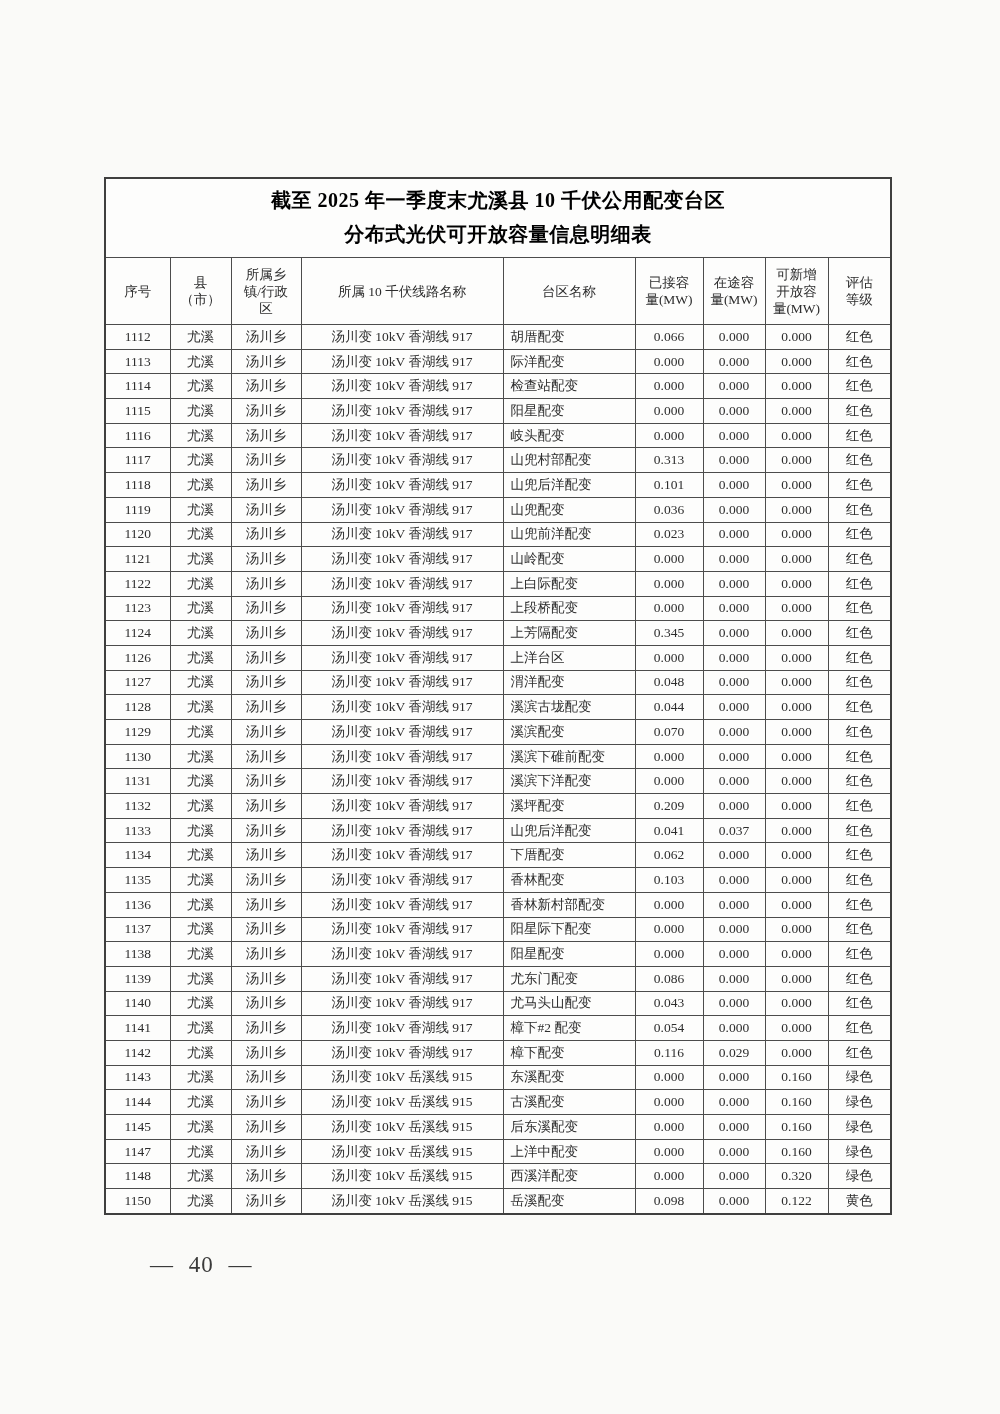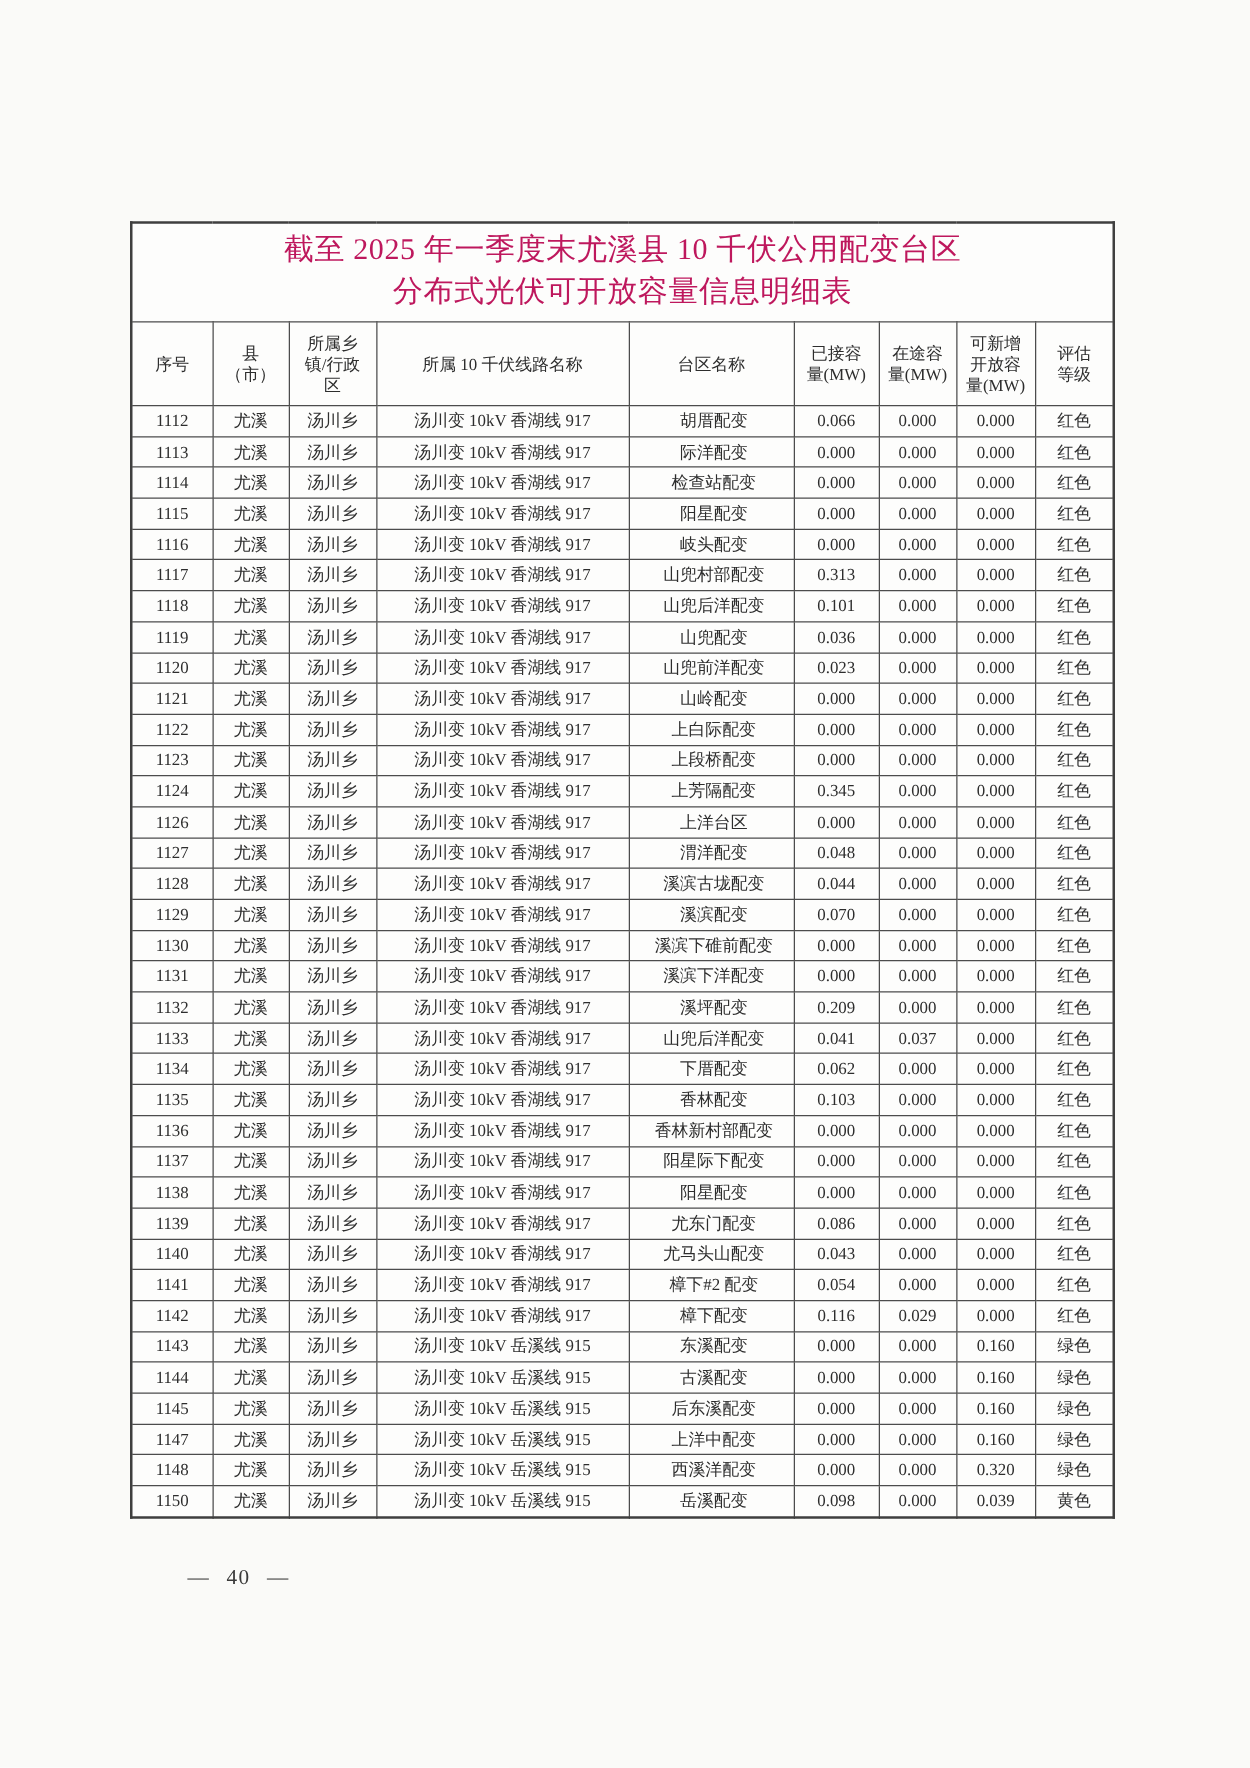--- a/index.html
+++ b/index.html
@@ -33,24 +33,24 @@
     border: 1px solid #4c4c4c;
     overflow: hidden;
   }
   .title-cell {
     height: 72px;
     text-align: center;
     vertical-align: middle;
     padding: 2px 0 4px 0;
   }
   .title-line {
-    font-size: 24px;
-    font-weight: normal;
+    font-size: 20px;
+    font-weight: bold;
     line-height: 34px;
-    color: #be185d;
+    color: #000000;
     letter-spacing: 0.5px;
   }
   .capacity-table thead th.col-header {
     height: 62px;
     font-size: 13.5px;
     font-weight: normal;
     text-align: center;
     vertical-align: middle;
     white-space: pre-line;
     line-height: 17px;
@@ -60,28 +60,28 @@
   .capacity-table tbody td {
     height: 23.7px;
     font-size: 13.5px;
     text-align: center;
     vertical-align: middle;
     padding: 0 3px;
     line-height: 14px;
     white-space: nowrap;
   }
   .capacity-table tbody td.cell-station {
-    text-align: center;
+    text-align: left;
     padding-left: 7px;
   }
   .page-number {
     position: absolute;
     left: 150px;
     top: 1252px;
-    font-size: 17px;
+    font-size: 23px;
     color: #3a3a3a;
     letter-spacing: 1px;
     word-spacing: 8px;
   }
 </style>
 </head>
 <body>
 
 <div class="page">
 
@@ -511,21 +511,21 @@
           <td>绿色</td>
         </tr>
         <tr>
           <td>1150</td>
           <td>尤溪</td>
           <td>汤川乡</td>
           <td>汤川变 10kV 岳溪线 915</td>
           <td class="cell-station">岳溪配变</td>
           <td>0.098</td>
           <td>0.000</td>
-          <td>0.039</td>
+          <td>0.122</td>
           <td>黄色</td>
         </tr>
       </tbody>
   </table>
 
   <div class="page-number">— 40 —</div>
 
 </div>
 
 </body></html>

